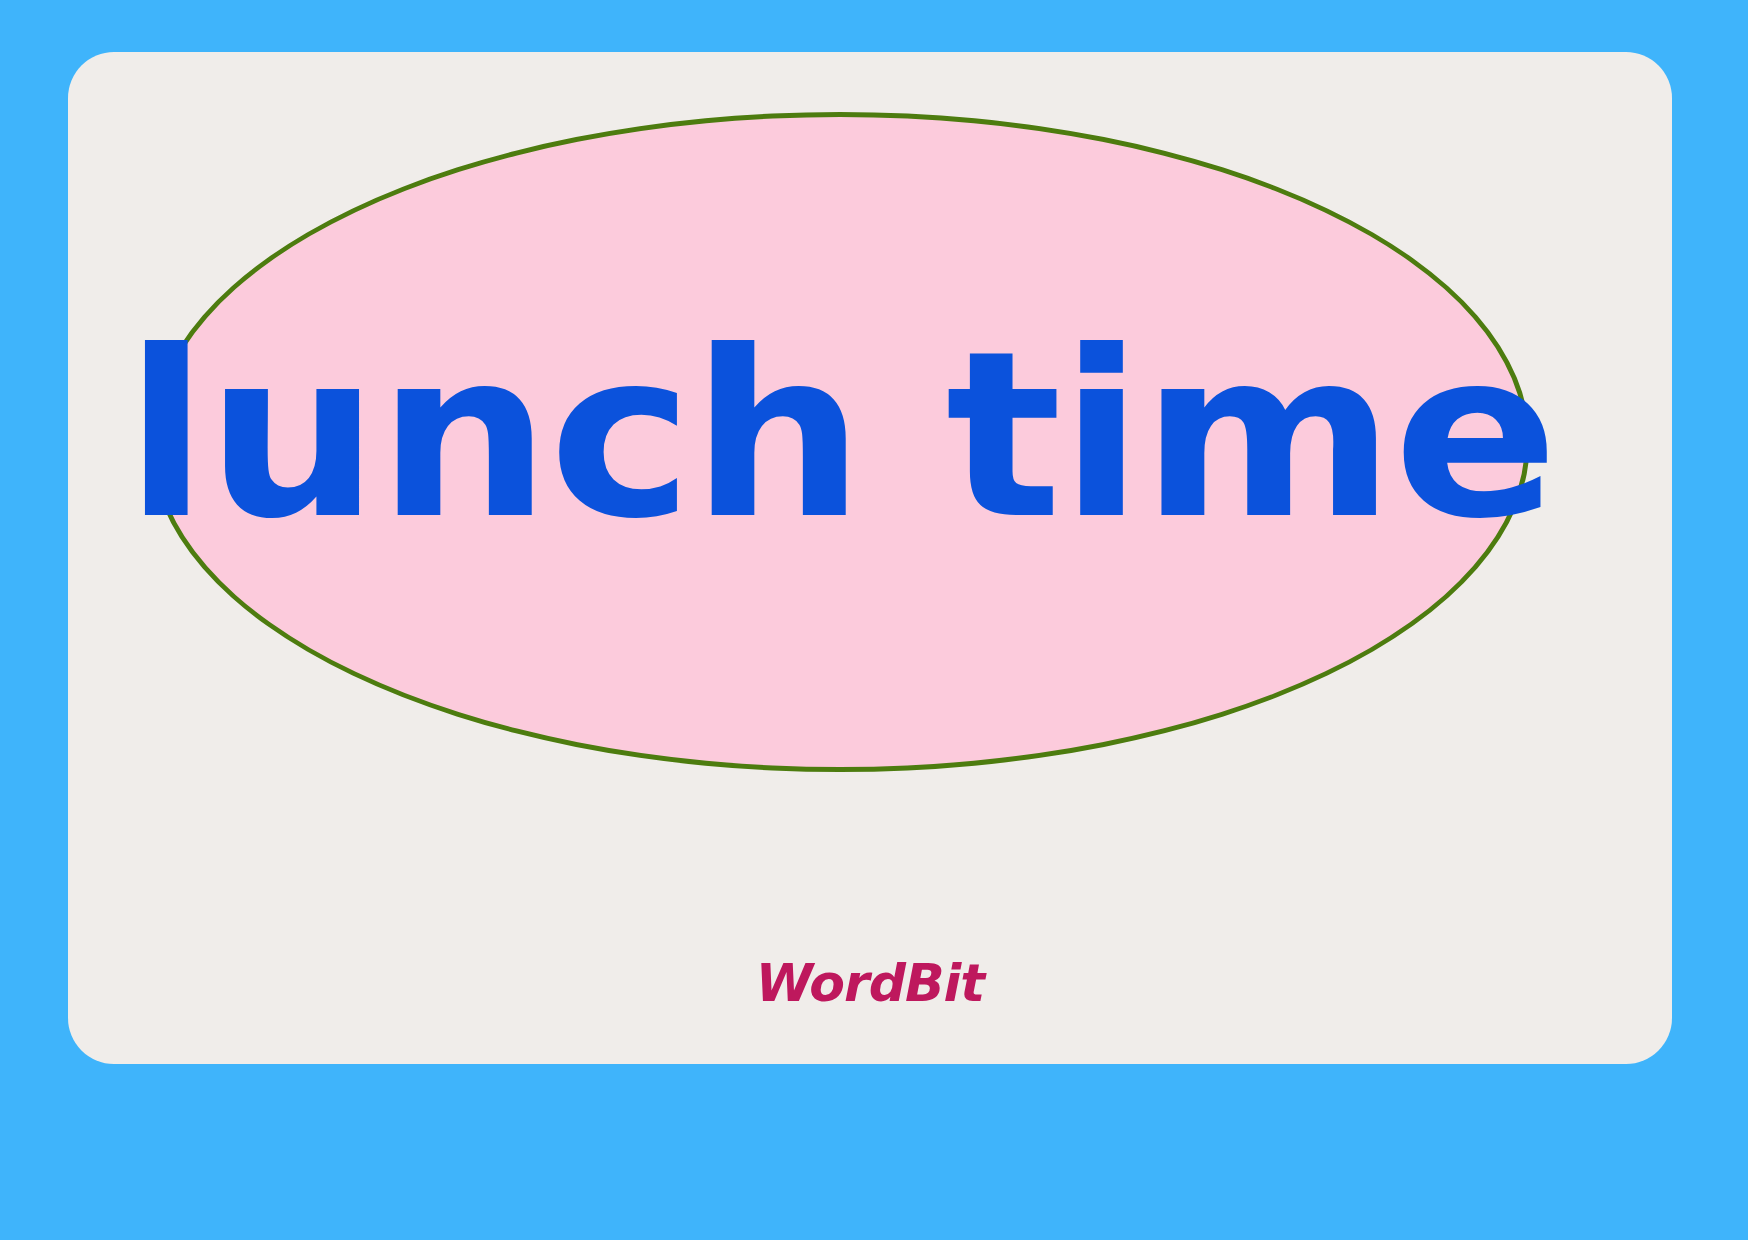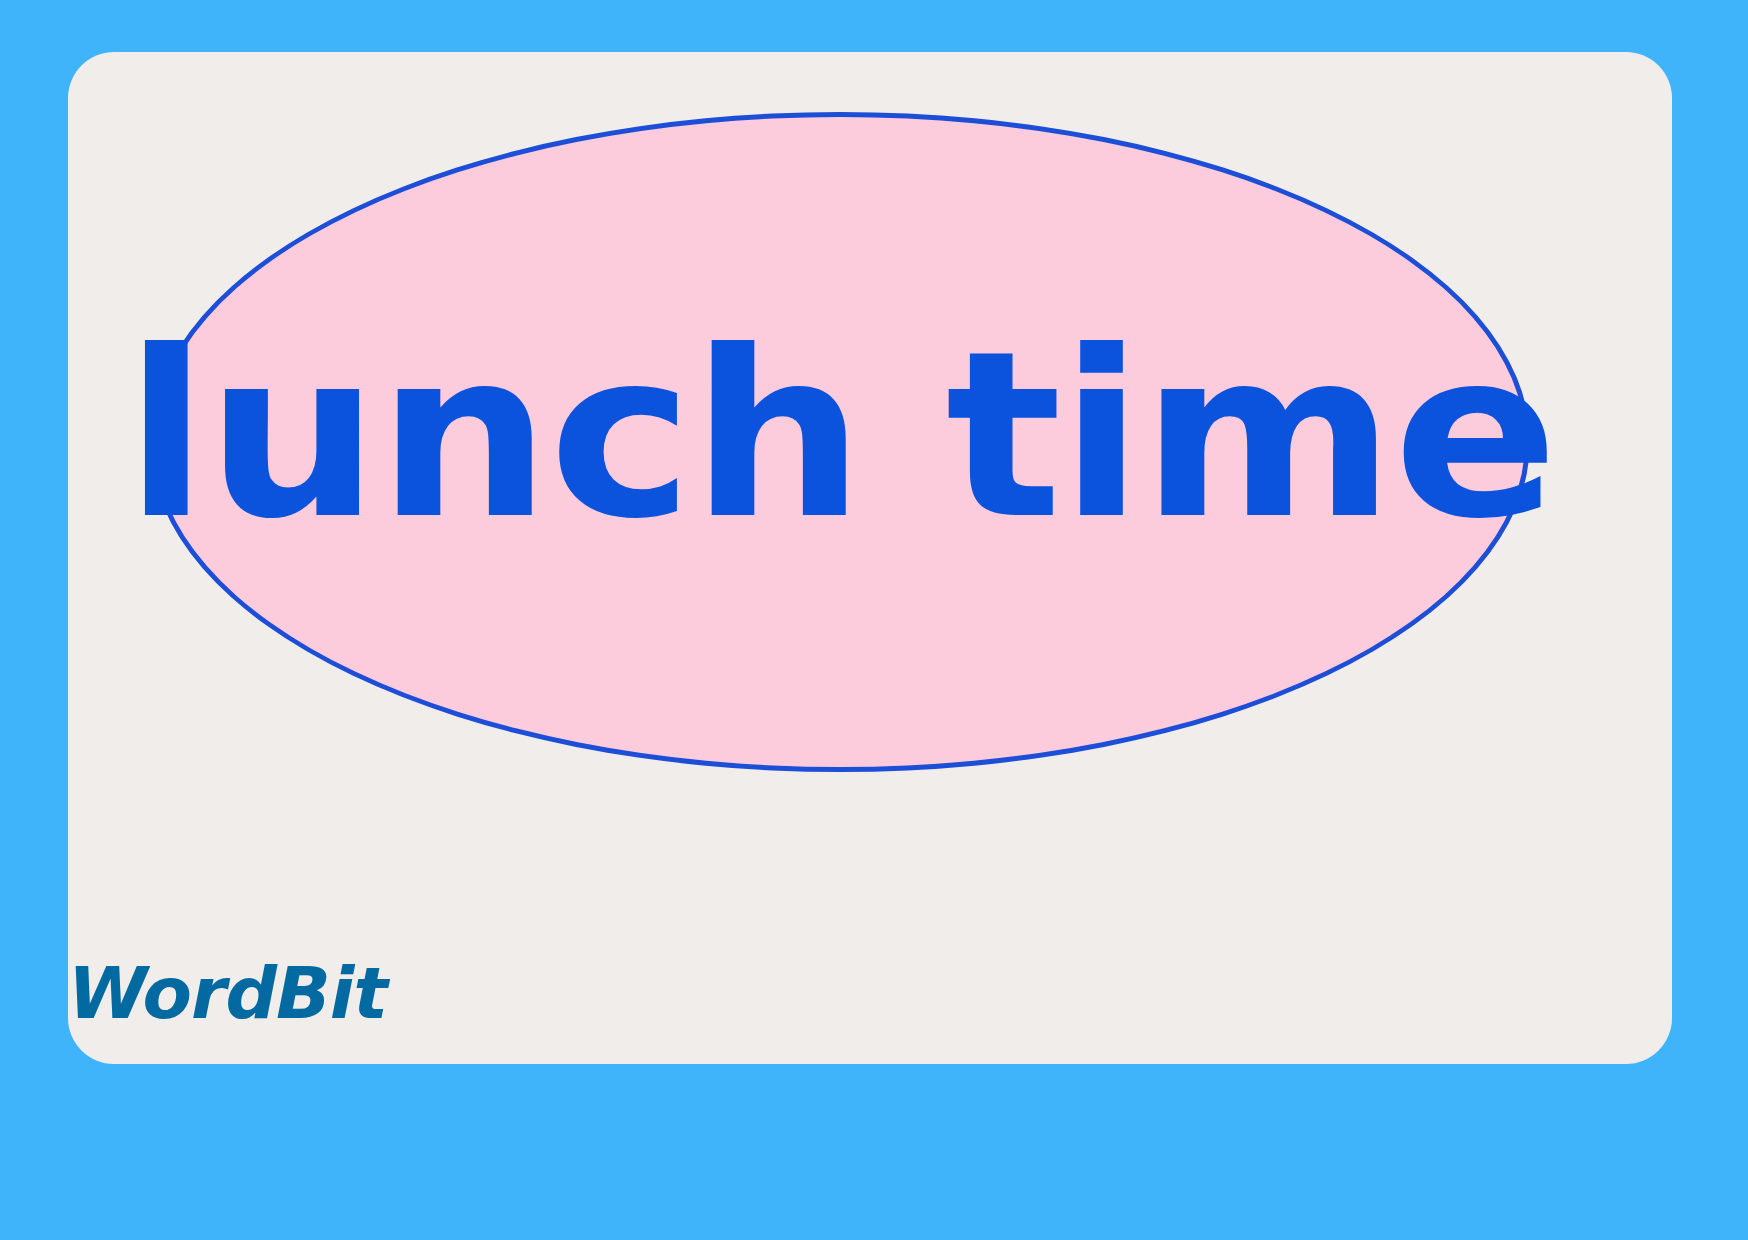--- a/index.html
+++ b/index.html
@@ -34,21 +34,21 @@
   }
 
   
   #ellipse {
     position: absolute;
     left: 82px;       
     top: 60px;        
     width: 1380px;
     height: 660px;
     background: #FCCBDC;
-    border: 5px solid #1d4ed8;
+    border: 5px solid #4d7c0f;
     border-radius: 50% / 50%;
     box-sizing: border-box;
     display: flex;
     align-items: center;
     justify-content: center;
   }
 
   
   #term {
     color: #0B52DC;
@@ -83,25 +83,26 @@
     margin: 0;
     user-select: none;
   }
 
   
   #brand {
     position: absolute;
     left: 0;
     top: 905px;     
     width: 100%;
-    color: #0369a1;
+    text-align: center;
+    color: #be185d;
     font-family: "DejaVu Sans", "Liberation Sans", sans-serif;
     font-weight: 700;
     font-style: italic;
-    font-size: 72px;
+    font-size: 52px;
     line-height: 1;
     letter-spacing: -1px;
     margin: 0;
     user-select: none;
   }
 </style>
 </head>
 <body>
 
 <div id="flashcard-root">

